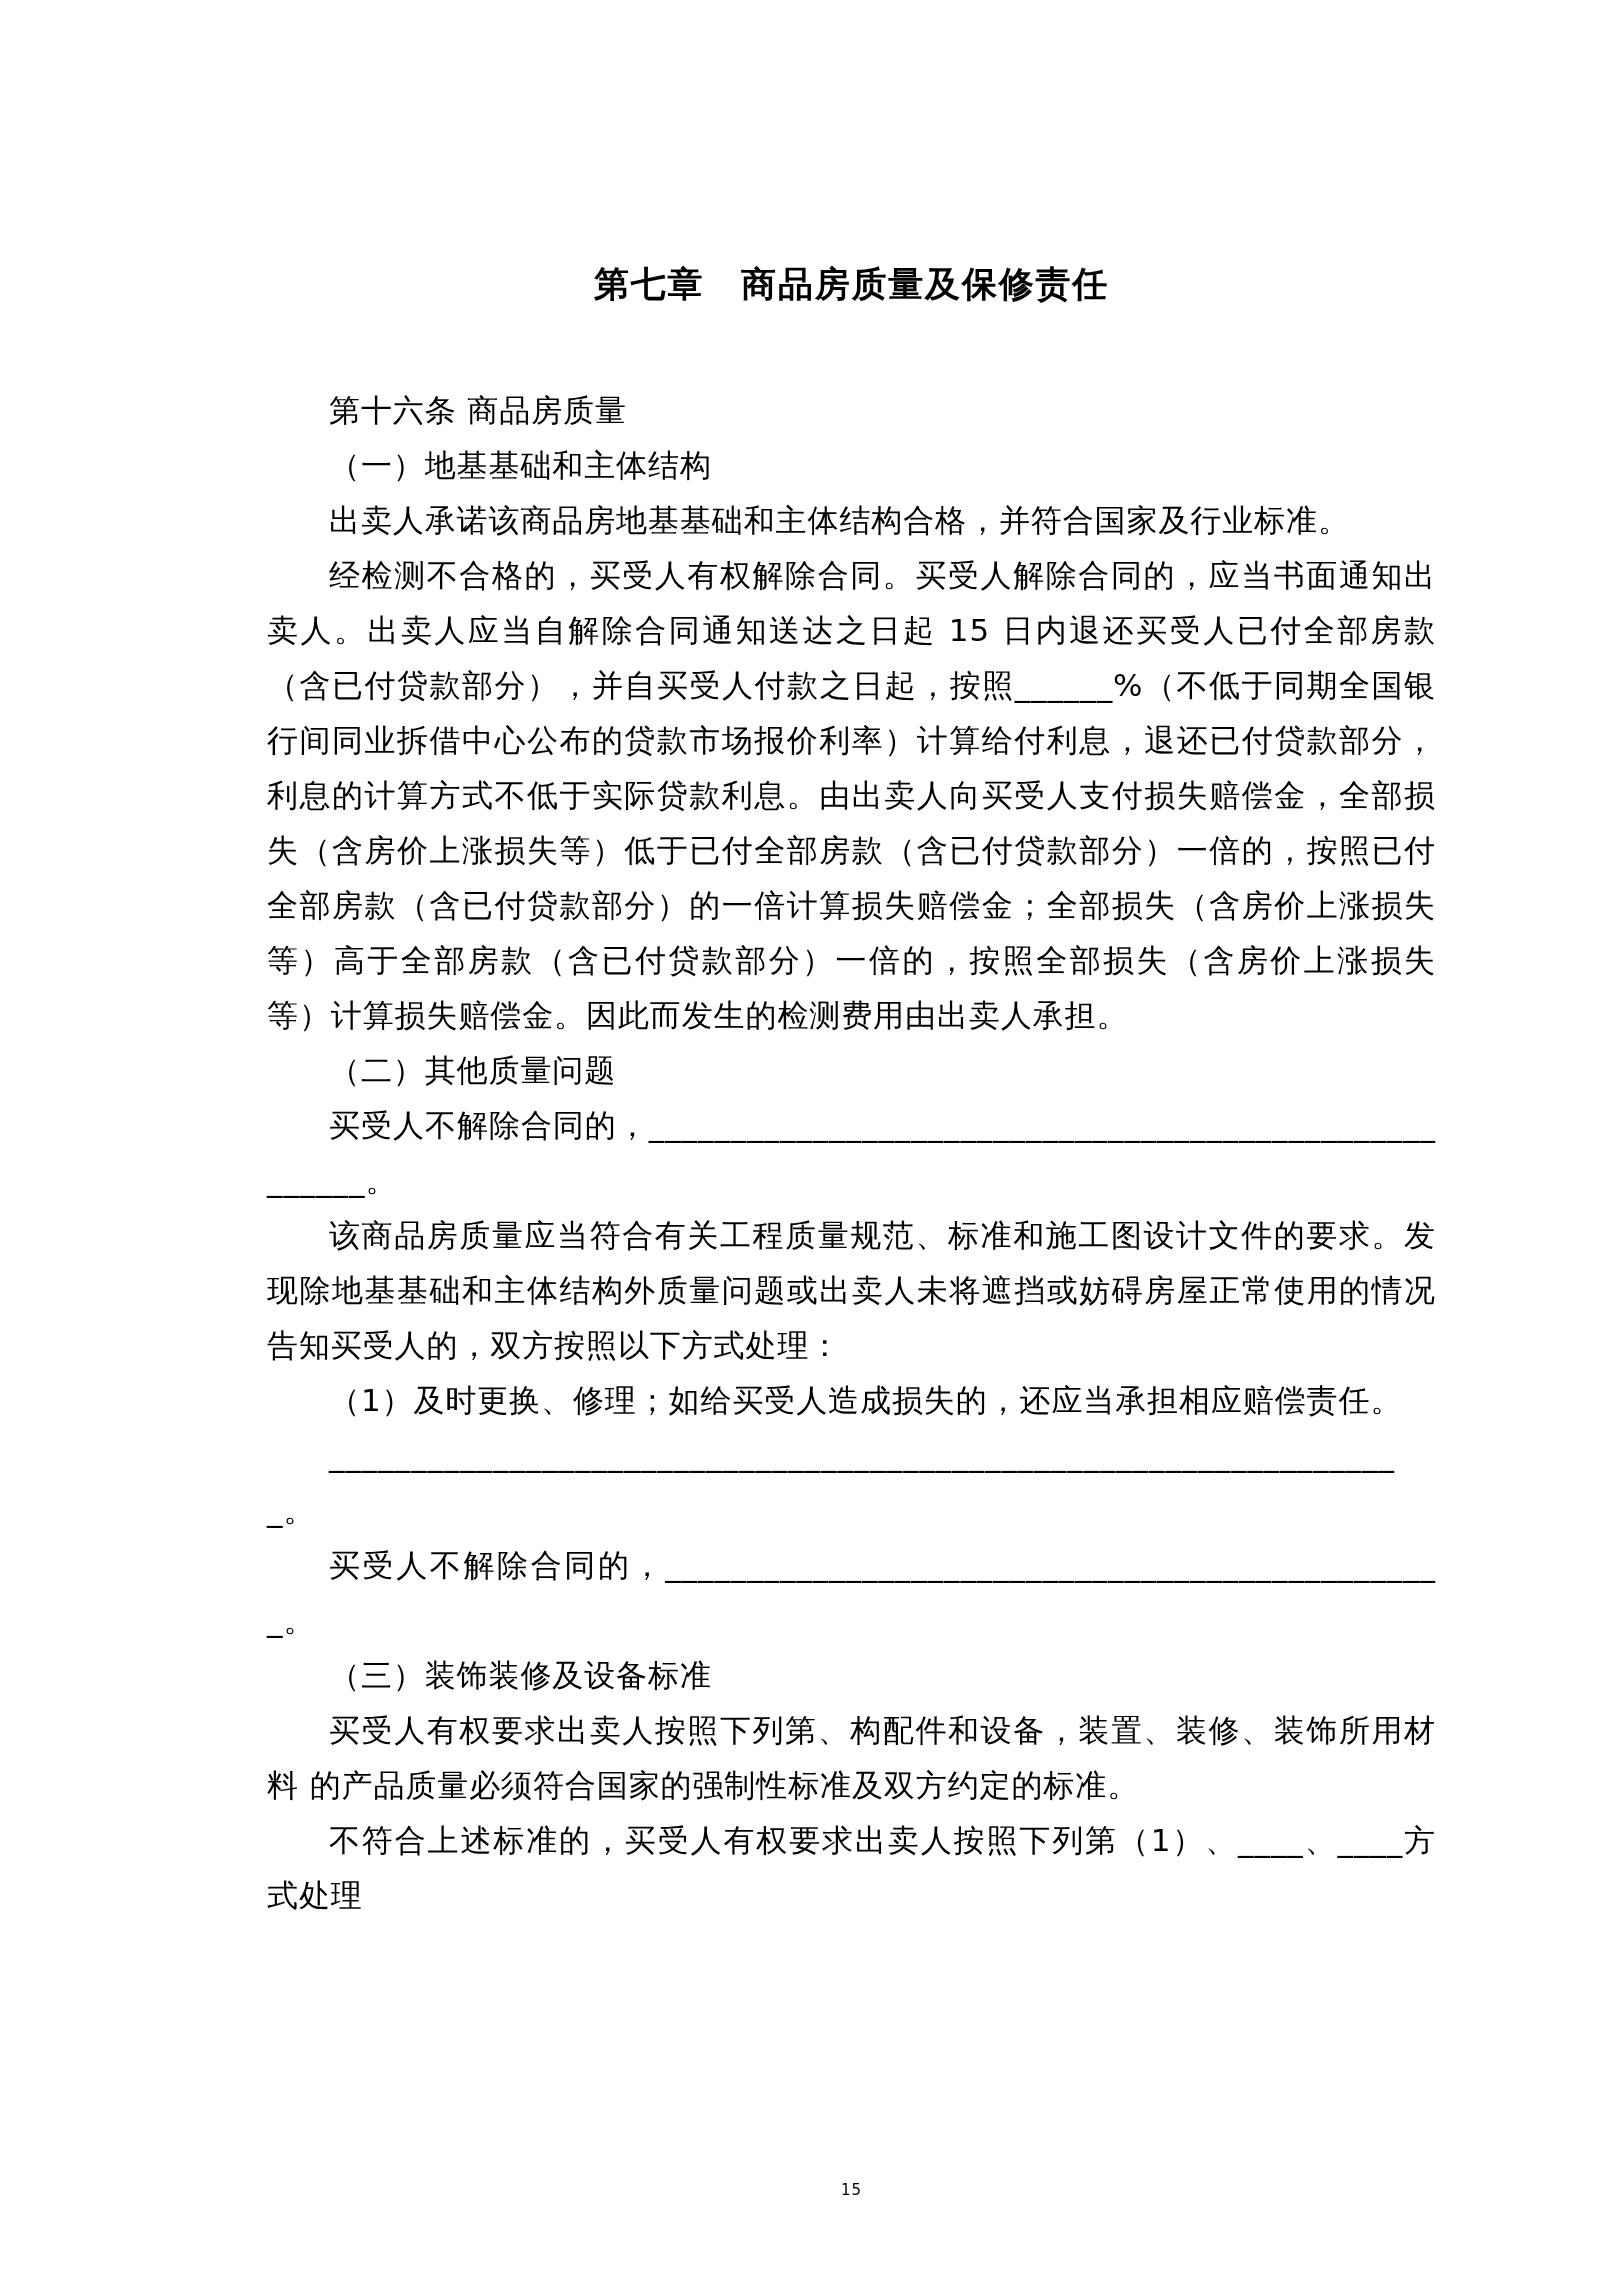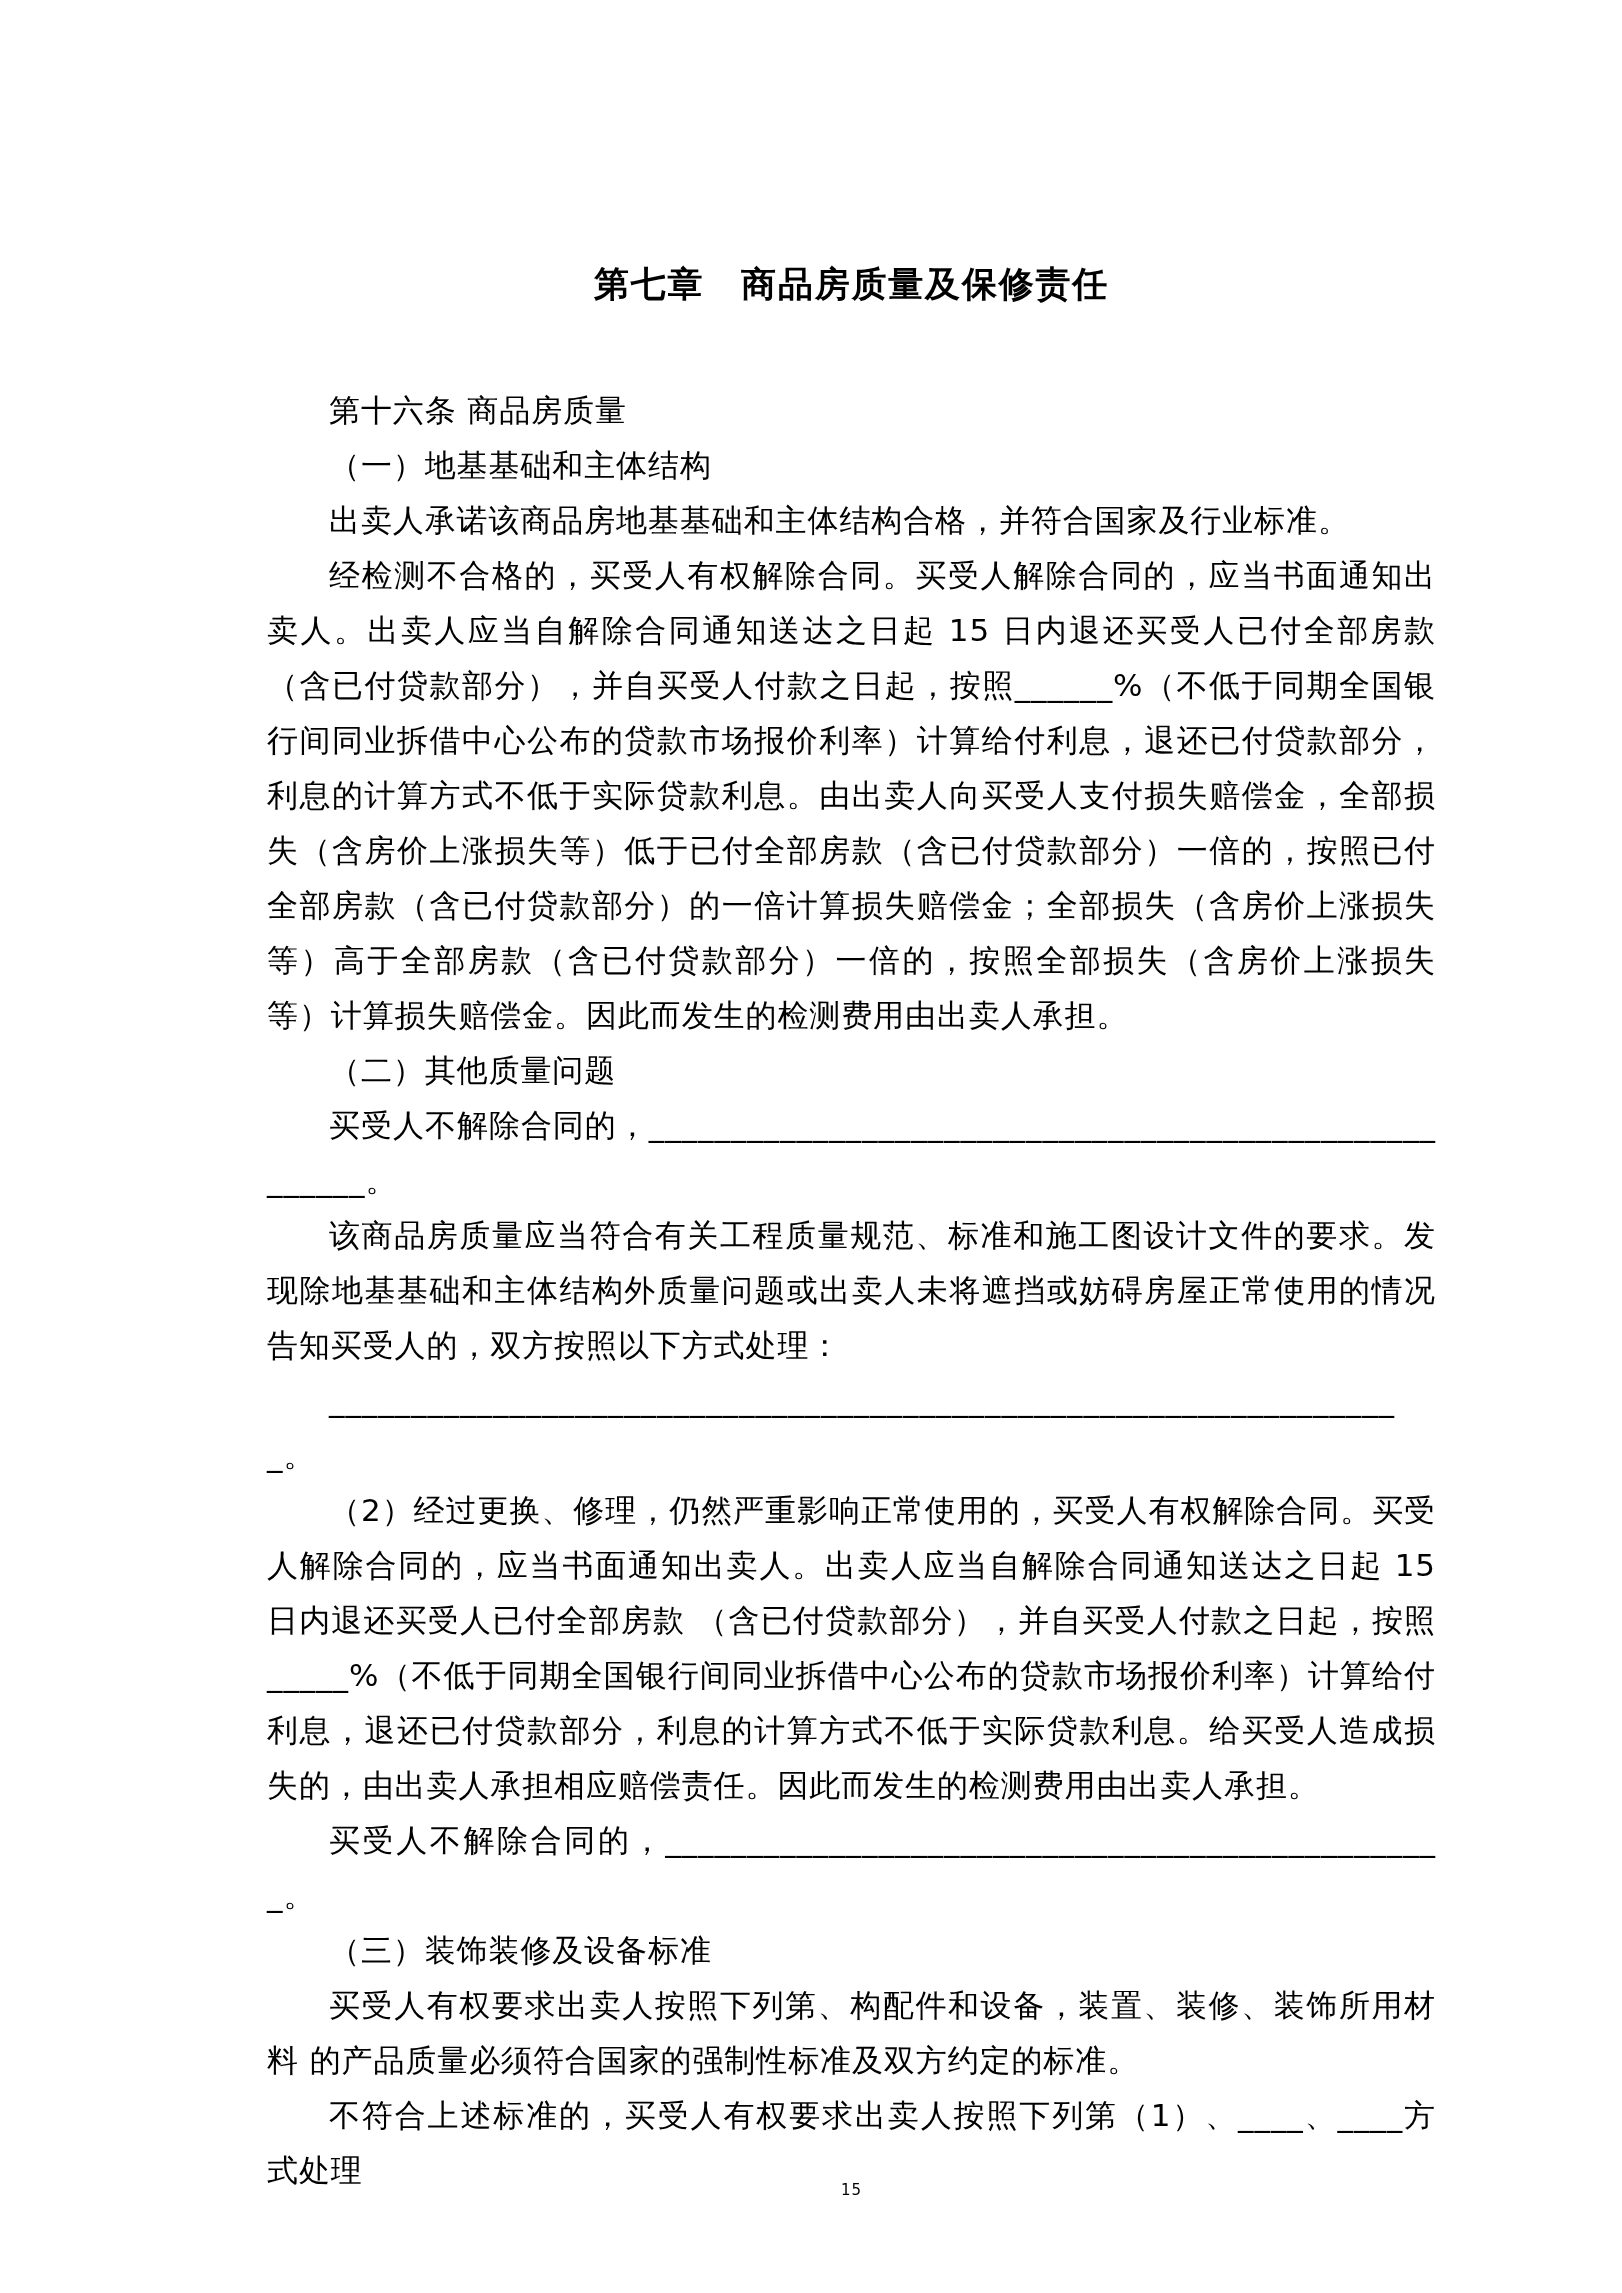--- a/index.html
+++ b/index.html
@@ -53,22 +53,22 @@
 <main class="sheet">
   <h1 class="doc-title">第七章　商品房质量及保修责任</h1>
 
   <p class="para">第十六条 商品房质量</p>
   <p class="para">（一）地基基础和主体结构</p>
   <p class="para">出卖人承诺该商品房地基基础和主体结构合格，并符合国家及行业标准。</p>
   <p class="para">经检测不合格的，买受人有权解除合同。买受人解除合同的，应当书面通知出卖人。出卖人应当自解除合同通知送达之日起 15 日内退还买受人已付全部房款（含已付贷款部分），并自买受人付款之日起，按照______%（不低于同期全国银行间同业拆借中心公布的贷款市场报价利率）计算给付利息，退还已付贷款部分，利息的计算方式不低于实际贷款利息。由出卖人向买受人支付损失赔偿金，全部损失（含房价上涨损失等）低于已付全部房款（含已付贷款部分）一倍的，按照已付全部房款（含已付贷款部分）的一倍计算损失赔偿金；全部损失（含房价上涨损失等）高于全部房款（含已付贷款部分）一倍的，按照全部损失（含房价上涨损失等）计算损失赔偿金。因此而发生的检测费用由出卖人承担。</p>
   <p class="para">（二）其他质量问题</p>
   <p class="para">买受人不解除合同的，______________________________________________________。</p>
   <p class="para">该商品房质量应当符合有关工程质量规范、标准和施工图设计文件的要求。发现除地基基础和主体结构外质量问题或出卖人未将遮挡或妨碍房屋正常使用的情况告知买受人的，双方按照以下方式处理：</p>
+  <p class="para">（1）及时更换、修理；如给买受人造成损失的，还应当承担相应赔偿责任。</p>
   <p class="para">__________________________________________________________________。</p>
-  <p class="para">（2）经过更换、修理，仍然严重影响正常使用的，买受人有权解除合同。买受人解除合同的，应当书面通知出卖人。出卖人应当自解除合同通知送达之日起 15 日内退还买受人已付全部房款 （含已付贷款部分），并自买受人付款之日起，按照_____%（不低于同期全国银行间同业拆借中心公布的贷款市场报价利率）计算给付利息，退还已付贷款部分，利息的计算方式不低于实际贷款利息。给买受人造成损失的，由出卖人承担相应赔偿责任。因此而发生的检测费用由出卖人承担。</p>
   <p class="para">买受人不解除合同的，________________________________________________。</p>
   <p class="para">（三）装饰装修及设备标准</p>
   <p class="para">买受人有权要求出卖人按照下列第、构配件和设备，装置、装修、装饰所用材料 的产品质量必须符合国家的强制性标准及双方约定的标准。</p>
   <p class="para">不符合上述标准的，买受人有权要求出卖人按照下列第（1）、____、____方式处理</p>
 
   <div class="page-number">15</div>
 </main>
 
 
 </body></html>

